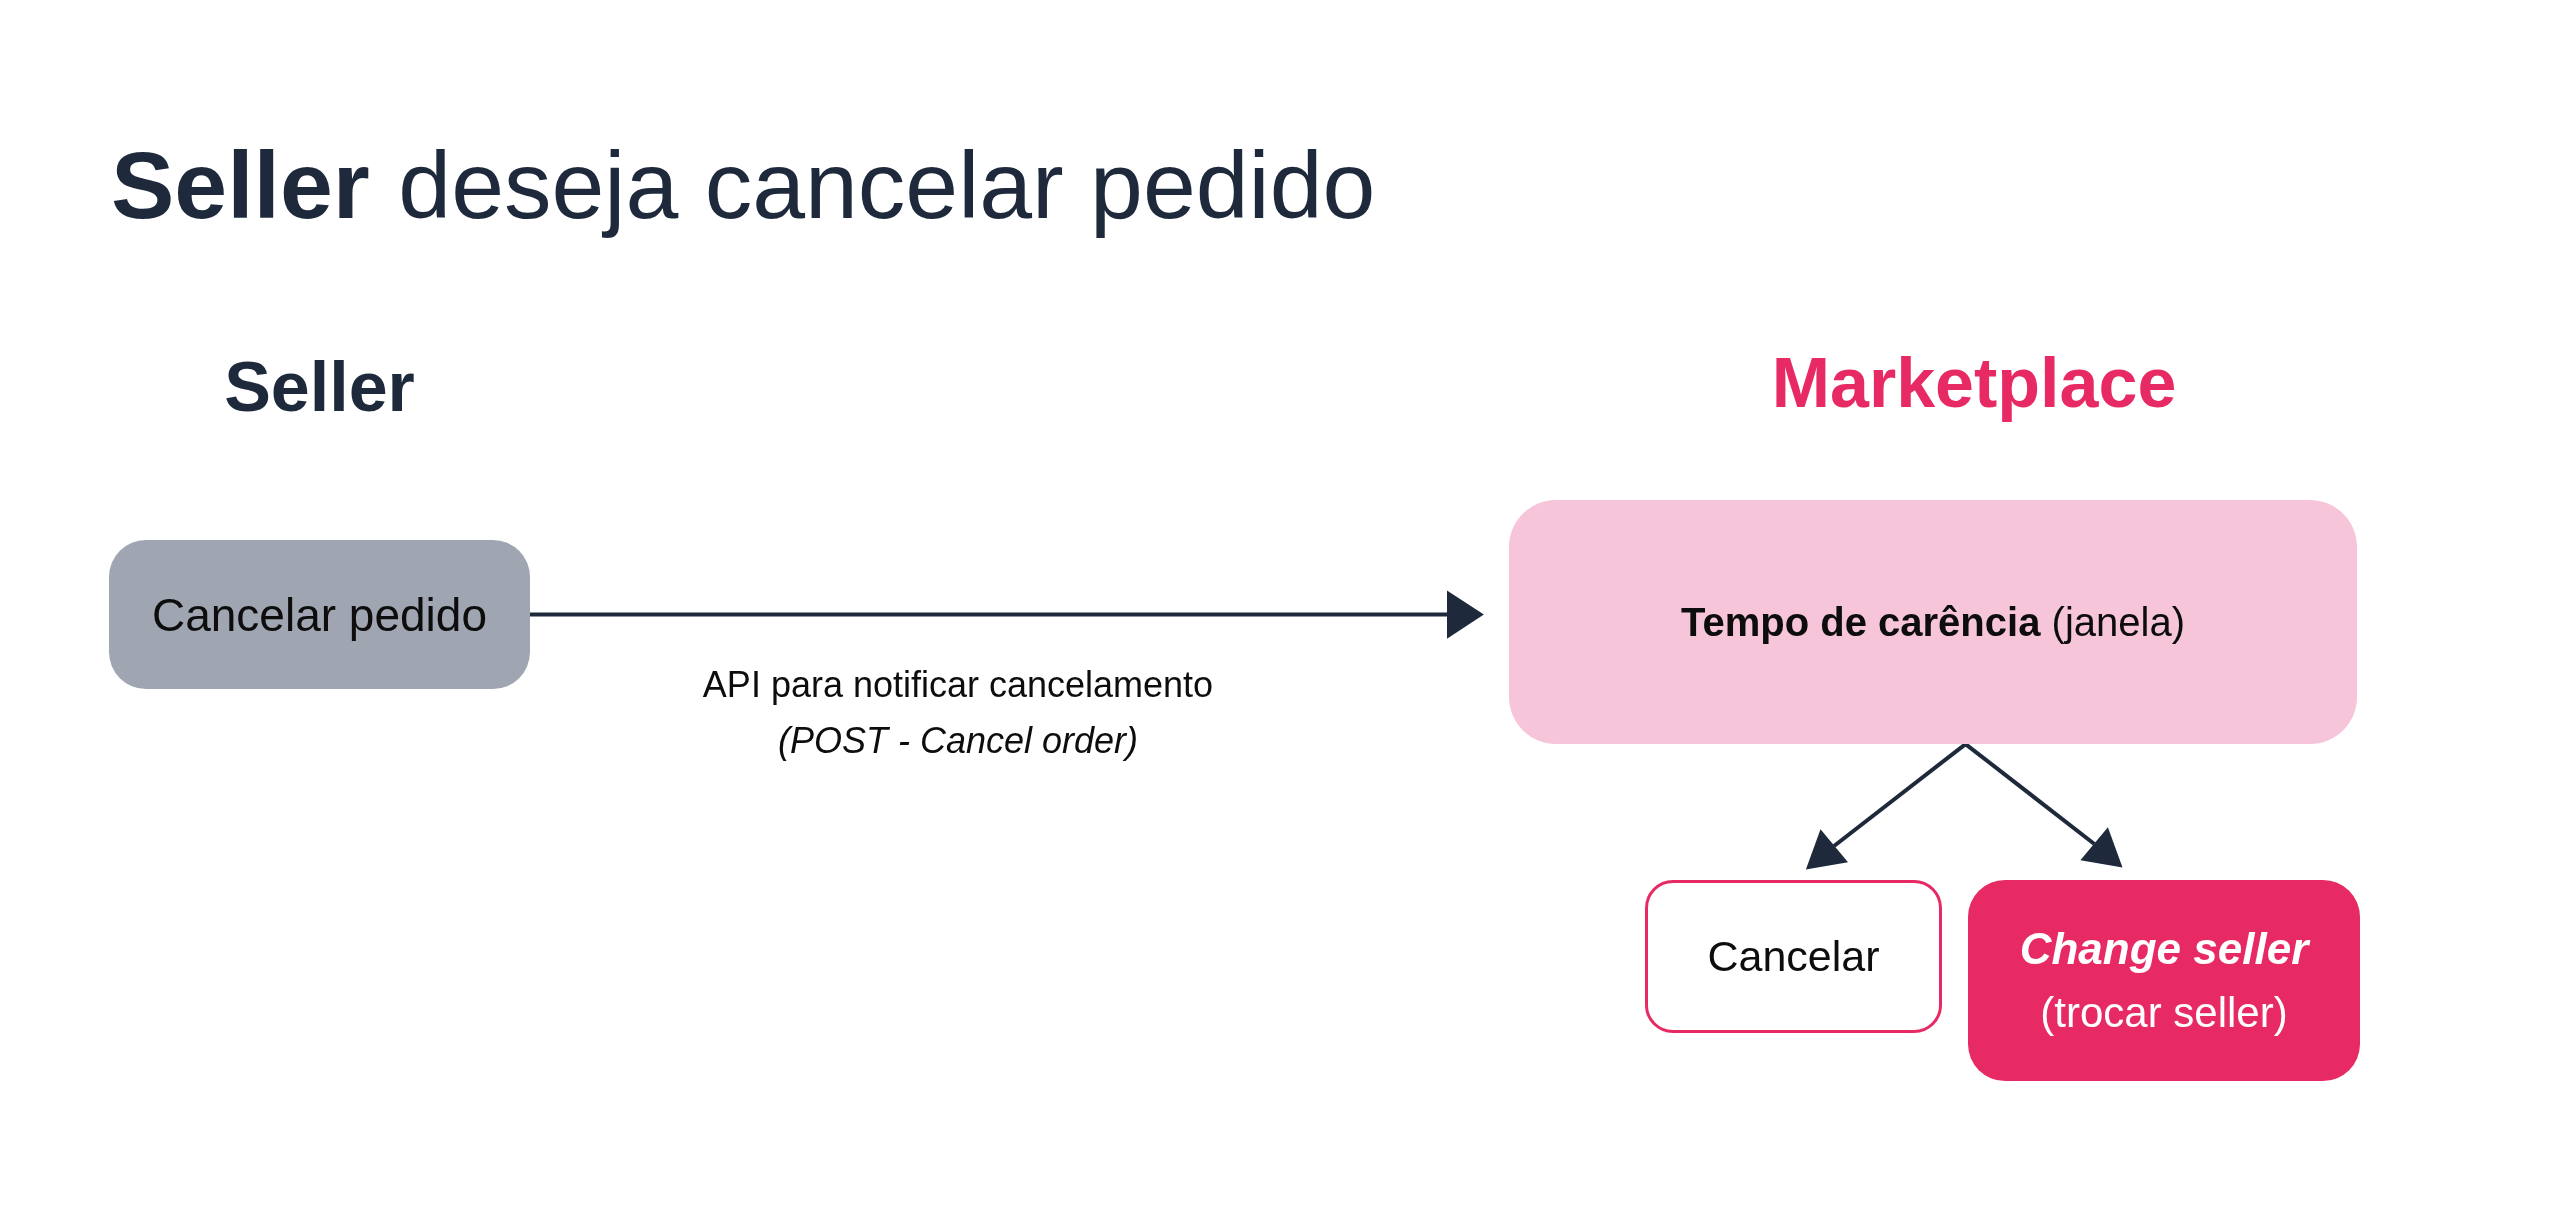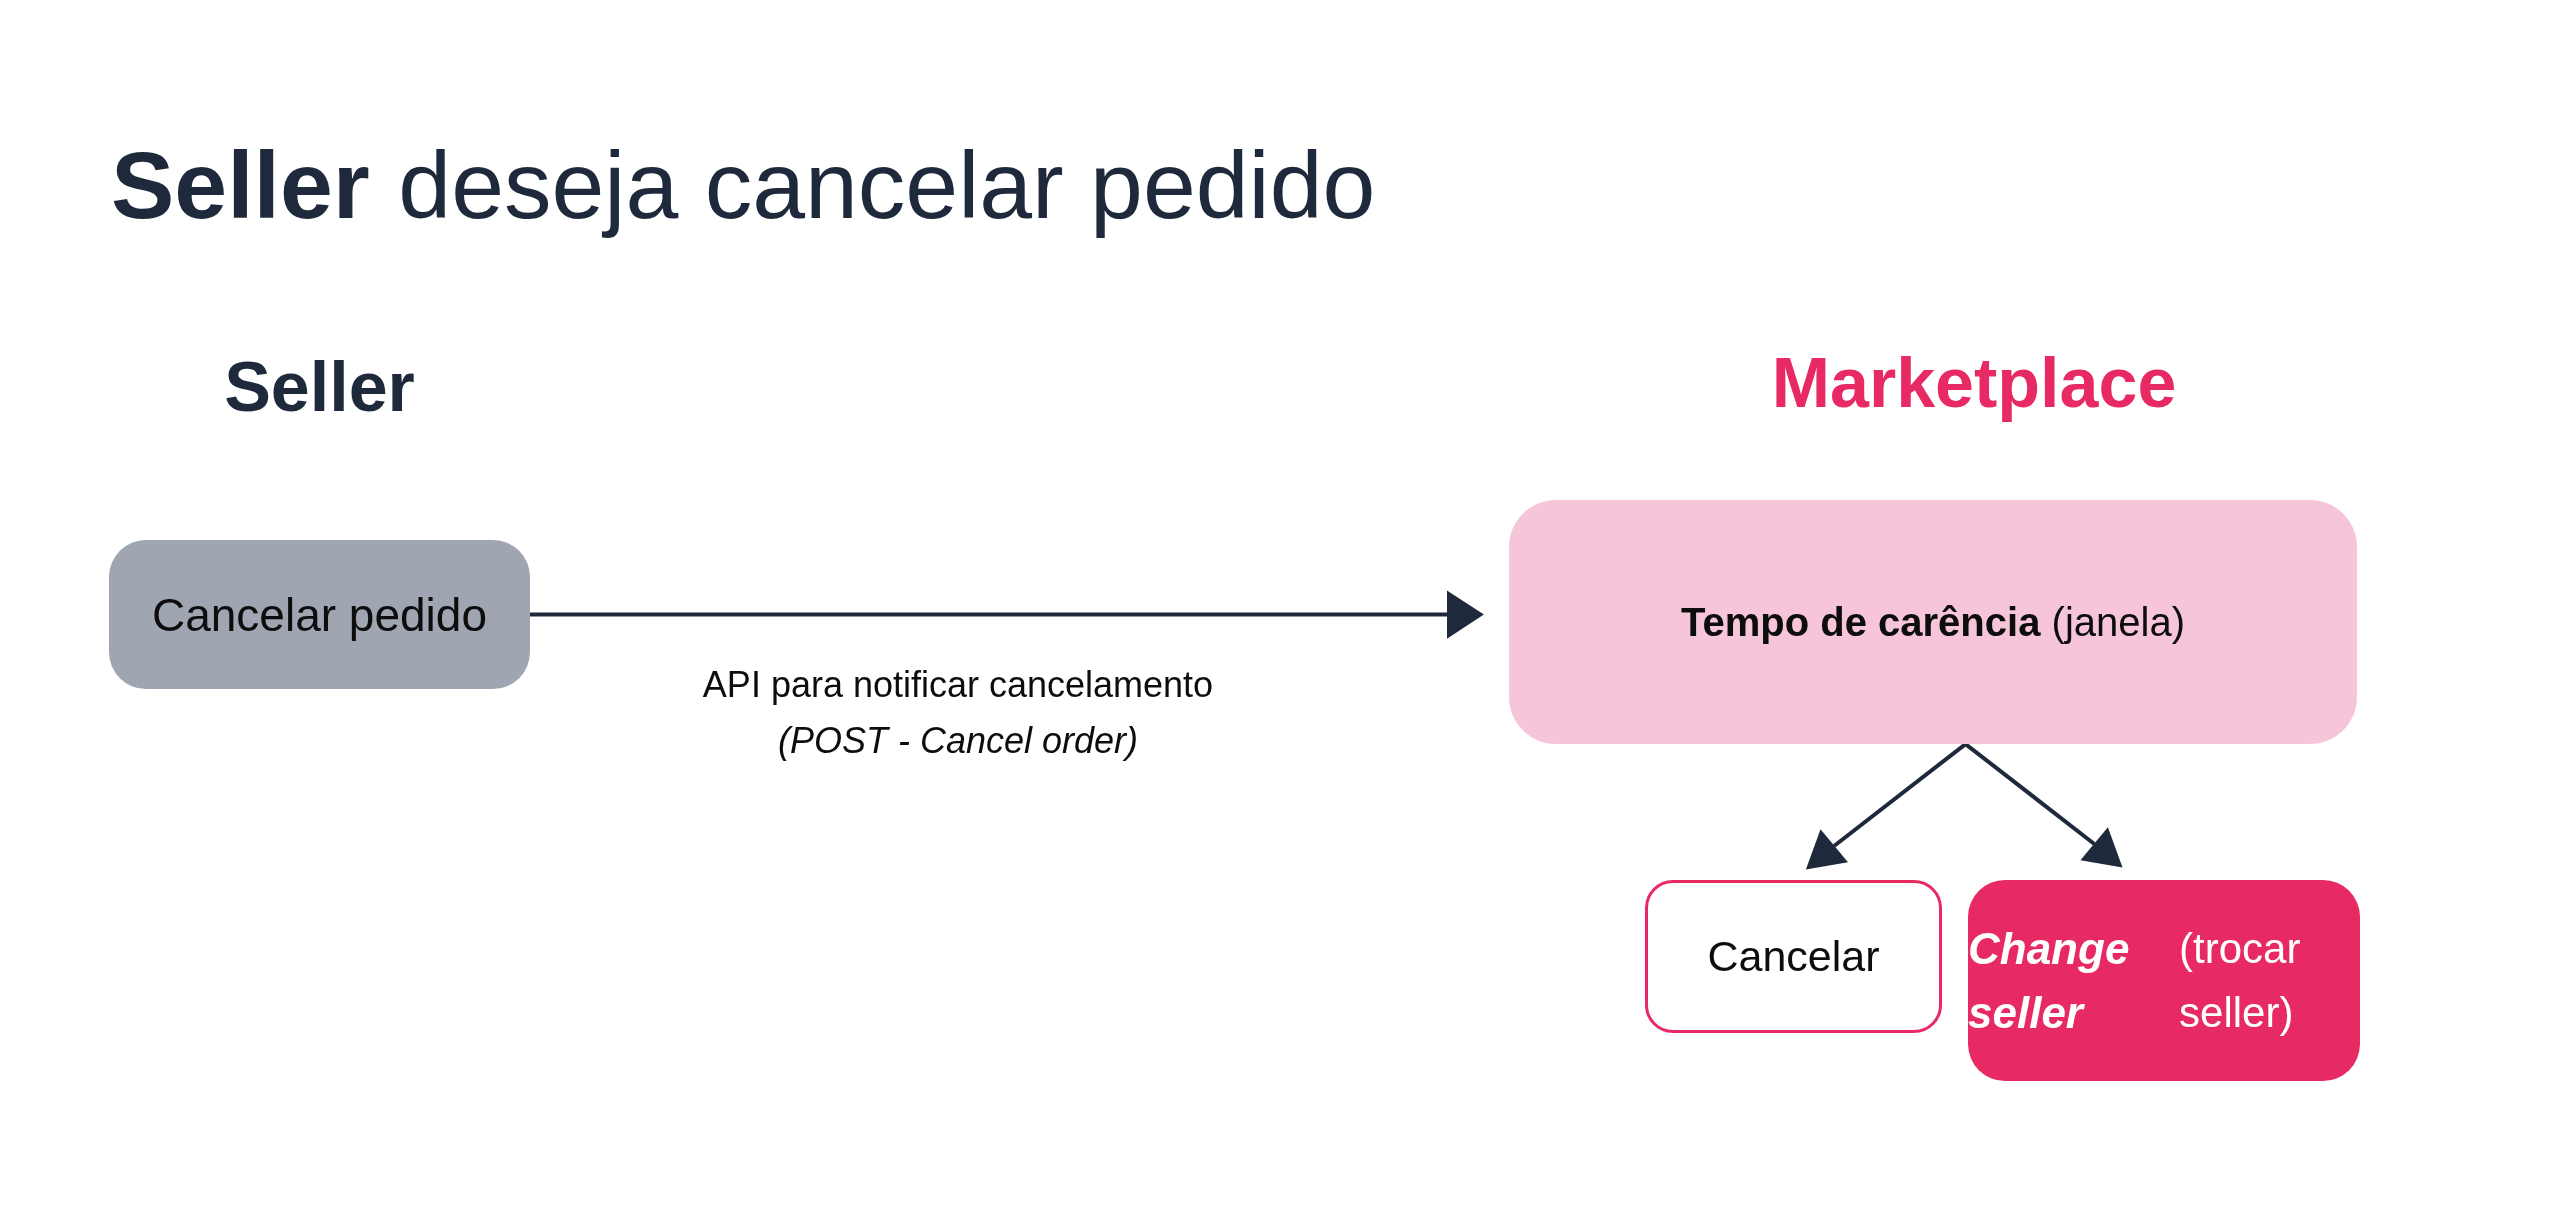--- a/index.html
+++ b/index.html
@@ -20,42 +20,42 @@
   .title{left:111px;top:131px;font-size:95px;color:var(--navy);font-weight:400;white-space:nowrap;}
   .title .hl{font-weight:700;}
   .title .rest{margin-left:0.30em;}
 
   
   .lane{font-size:70px;font-weight:700;text-align:center;white-space:nowrap;}
   .lane-seller{left:109px;width:421px;top:347px;color:var(--navy);}
   .lane-marketplace{left:1509px;width:930px;top:343px;color:var(--pink-accent);}
 
   
-  .node{display:flex;align-items:center;justify-content:center;text-align:left;}
+  .node{display:flex;align-items:center;justify-content:center;text-align:center;}
   .node-cancel-request{
     left:109px;top:540px;width:421px;height:149px;
     background:var(--gray-node);border-radius:37px;
     font-size:46px;color:var(--text-black);
   }
   .node-grace{
     left:1509px;top:500px;width:848px;height:244px;
     background:var(--pink-light);border-radius:47px;
     flex-direction:column;font-size:40px;line-height:62px;color:var(--text-black);
   }
   .node-grace .b{font-weight:700;}
   .node-grace .suffix{margin-left:0.28em;}
   .node-cancel-option{
     left:1645px;top:880px;width:297px;height:153px;
     background:var(--white);border:3.4px solid var(--pink-accent);border-radius:28px;
     font-size:43px;color:var(--text-black);
   }
   .node-change-seller{
     left:1968px;top:880px;width:392px;height:201px;
     background:var(--pink-accent);border-radius:37px;
-    flex-direction:row;color:var(--white);line-height:64px;
+    flex-direction:column;color:var(--white);line-height:64px;
   }
   .node-change-seller .l1{font-size:44px;font-weight:700;font-style:italic;}
   .node-change-seller .l2{font-size:42px;}
 
   
   .api-label{
     left:656px;top:645px;width:604px;text-align:center;
     font-size:36px;line-height:56px;color:var(--text-black);margin-top:12px;
   }
   .api-label .l2{font-style:italic;}

